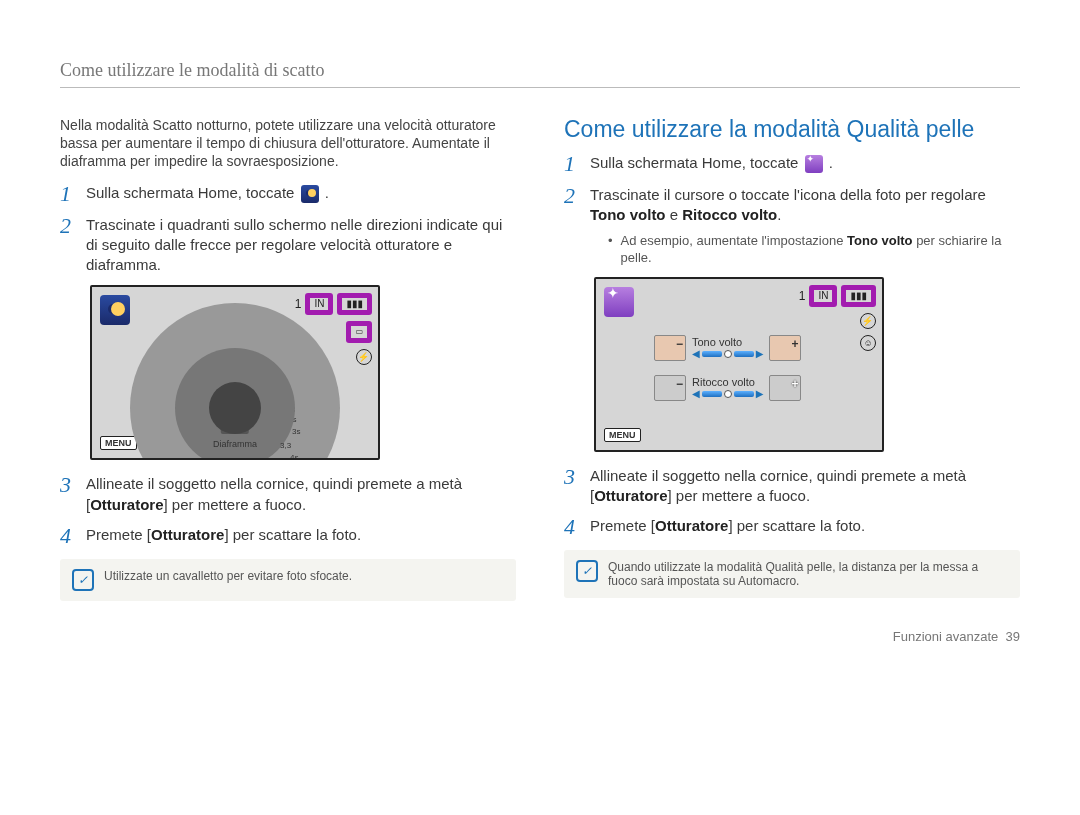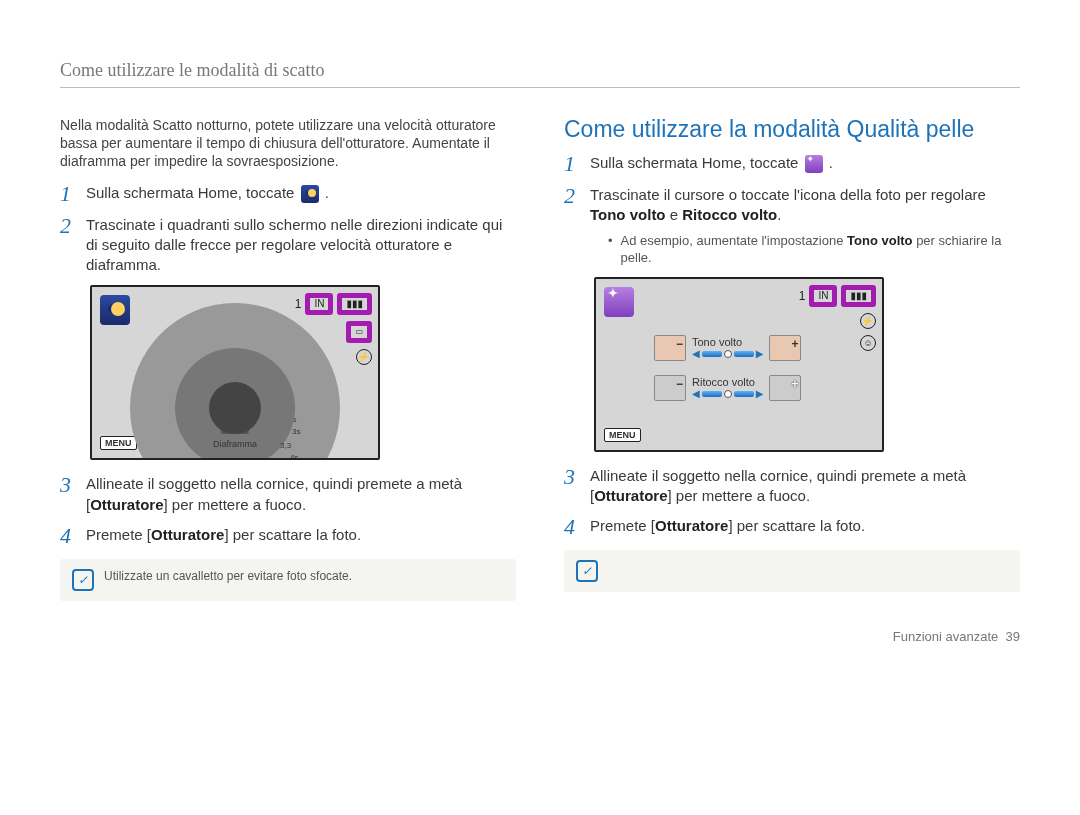--- a/index.html
+++ b/index.html
@@ -405,20 +405,21 @@
         <li>
           <span class="step-num">4</span>
           <span class="step-body">
             <span>Premete [</span><b>Otturatore</b><span>] per scattare la foto.</span>
           </span>
         </li>
       </ol>
 
       <div class="note-box">
         <div class="note-icon">✓</div>
+        <div>Quando utilizzate la modalità Qualità pelle, la distanza per la messa a fuoco sarà impostata su Automacro.</div>
       </div>
     </div>
   </div>
 
   <div class="footer">
     <span>Funzioni avanzate</span>&nbsp;&nbsp;<span>39</span>
   </div>
 </div>
 
 </body></html>

